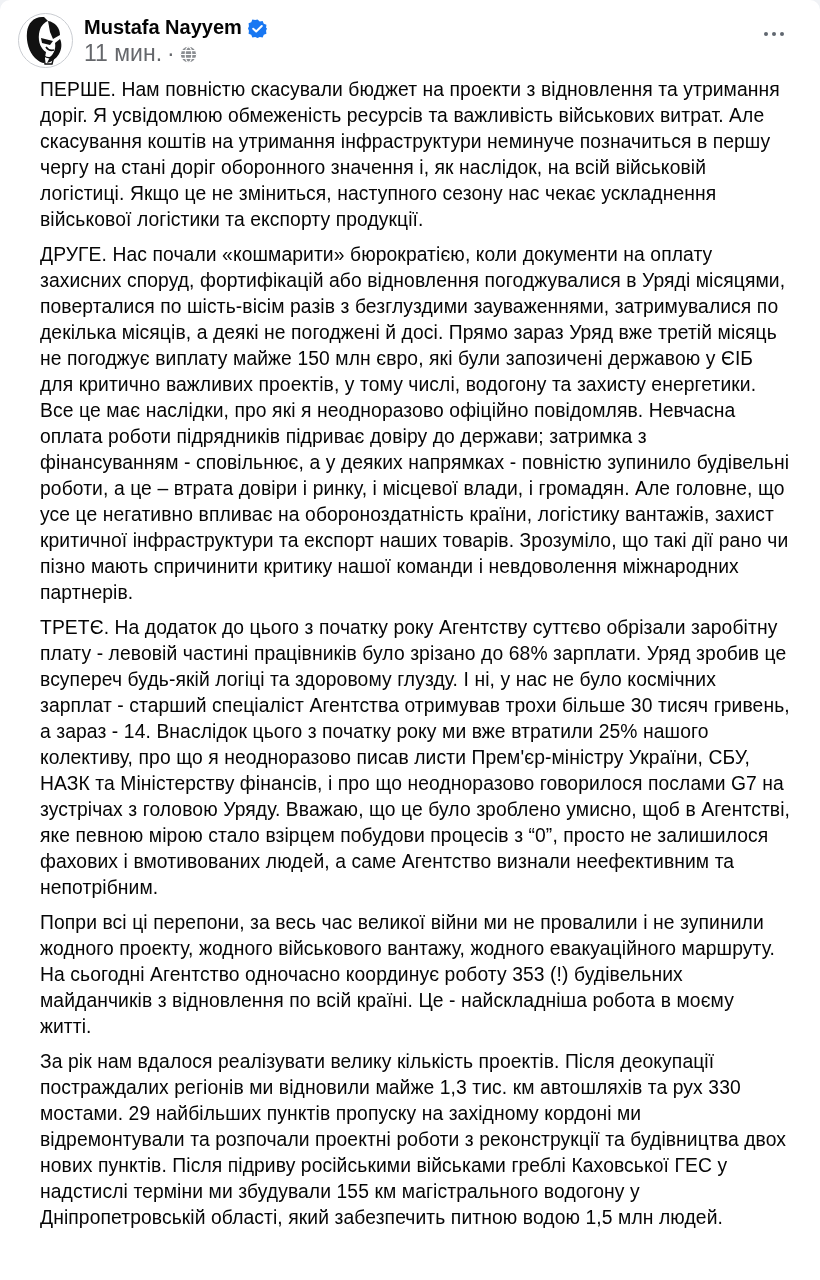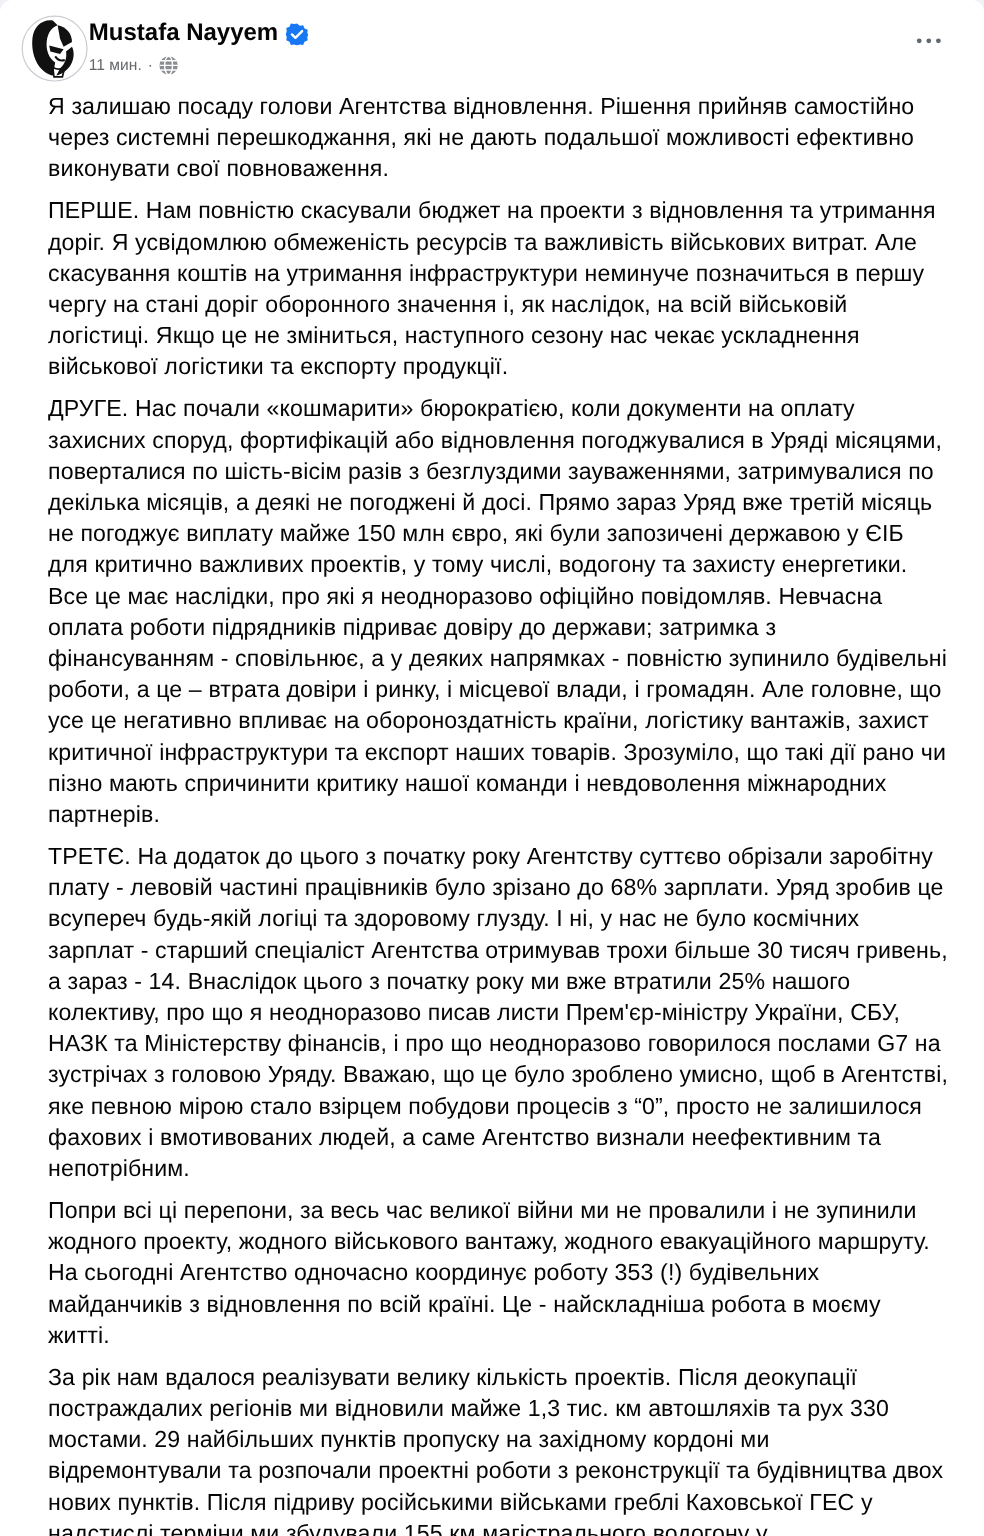--- a/index.html
+++ b/index.html
@@ -27,21 +27,21 @@
   }
   .avatar-btn {
     width: 57px;
     height: 57px;
     border-radius: 50%;
     flex: 0 0 auto;
     cursor: pointer;
   }
   .avatar-btn svg { display: block; }
   .header-info {
-    margin-left: 0;
+    margin-left: 10px;
     padding-top: 3px;
   }
   .author-row {
     display: flex;
     align-items: center;
     gap: 6px;
   }
   .author-name {
     font-size: 20px;
     font-weight: bold;
@@ -49,21 +49,21 @@
     line-height: 24px;
     cursor: pointer;
   }
   .verified-badge { display: inline-flex; margin-top: 2px; }
   .meta-row {
     display: flex;
     align-items: center;
     gap: 5px;
     margin-top: 4px;
     color: #65676b;
-    font-size: 13px;
+    font-size: 23px;
     line-height: 21px;
   }
   .meta-sep { color: #65676b; }
   .globe { display: inline-flex; margin-top: 1px; }
   .more-btn {
     position: absolute;
     top: 16px;
     right: 24px;
     width: 44px;
     height: 36px;
@@ -146,21 +146,20 @@
     </div>
 
     <div class="more-btn">
       <i></i>
         <i></i>
         <i></i>
     </div>
   </div>
 
   <div class="post-body">
-    <p>Я залишаю посаду голови Агентства відновлення. Рішення прийняв самостійно через системні перешкоджання, які не дають подальшої можливості ефективно виконувати свої повноваження.</p>
     <p>ПЕРШЕ. Нам повністю скасували бюджет на проекти з відновлення та утримання доріг. Я усвідомлюю обмеженість ресурсів та важливість військових витрат. Але скасування коштів на утримання інфраструктури неминуче позначиться в першу чергу на стані доріг оборонного значення і, як наслідок, на всій військовій логістиці. Якщо це не зміниться, наступного сезону нас чекає ускладнення військової логістики та експорту продукції.</p>
     <p>ДРУГЕ. Нас почали «кошмарити» бюрократією, коли документи на оплату захисних споруд, фортифікацій або відновлення погоджувалися в Уряді місяцями, поверталися по шість-вісім разів з безглуздими зауваженнями, затримувалися по декілька місяців, а деякі не погоджені й досі. Прямо зараз Уряд вже третій місяць не погоджує виплату майже 150 млн євро, які були запозичені державою у ЄІБ для критично важливих проектів, у тому числі, водогону та захисту енергетики. Все це має наслідки, про які я неодноразово офіційно повідомляв. Невчасна оплата роботи підрядників підриває довіру до держави; затримка з фінансуванням - сповільнює, а у деяких напрямках - повністю зупинило будівельні роботи, а це – втрата довіри і ринку, і місцевої влади, і громадян. Але головне, що усе це негативно впливає на обороноздатність країни, логістику вантажів, захист критичної інфраструктури та експорт наших товарів. Зрозуміло, що такі дії рано чи пізно мають спричинити критику нашої команди і невдоволення міжнародних партнерів.</p>
     <p>ТРЕТЄ. На додаток до цього з початку року Агентству суттєво обрізали заробітну плату - левовій частині працівників було зрізано до 68% зарплати. Уряд зробив це всупереч будь-якій логіці та здоровому глузду. І ні, у нас не було космічних зарплат - старший спеціаліст Агентства отримував трохи більше 30 тисяч гривень, а зараз - 14. Внаслідок цього з початку року ми вже втратили 25% нашого колективу, про що я неодноразово писав листи Прем'єр-міністру України, СБУ, НАЗК та Міністерству фінансів, і про що неодноразово говорилося послами G7 на зустрічах з головою Уряду. Вважаю, що це було зроблено умисно, щоб в Агентстві, яке певною мірою стало взірцем побудови процесів з “0”, просто не залишилося фахових і вмотивованих людей, а саме Агентство визнали неефективним та непотрібним.</p>
     <p>Попри всі ці перепони, за весь час великої війни ми не провалили і не зупинили жодного проекту, жодного військового вантажу, жодного евакуаційного маршруту. На сьогодні Агентство одночасно координує роботу 353 (!) будівельних майданчиків з відновлення по всій країні. Це - найскладніша робота в моєму житті.</p>
     <p>За рік нам вдалося реалізувати велику кількість проектів. Після деокупації постраждалих регіонів ми відновили майже 1,3 тис. км автошляхів та рух 330 мостами. 29 найбільших пунктів пропуску на західному кордоні ми відремонтували та розпочали проектні роботи з реконструкції та будівництва двох нових пунктів. Після підриву російськими військами греблі Каховської ГЕС у надстислі терміни ми збудували 155 км магістрального водогону у Дніпропетровській області, який забезпечить питною водою 1,5 млн людей.</p>
 
   </div>
 
 </div>
 

